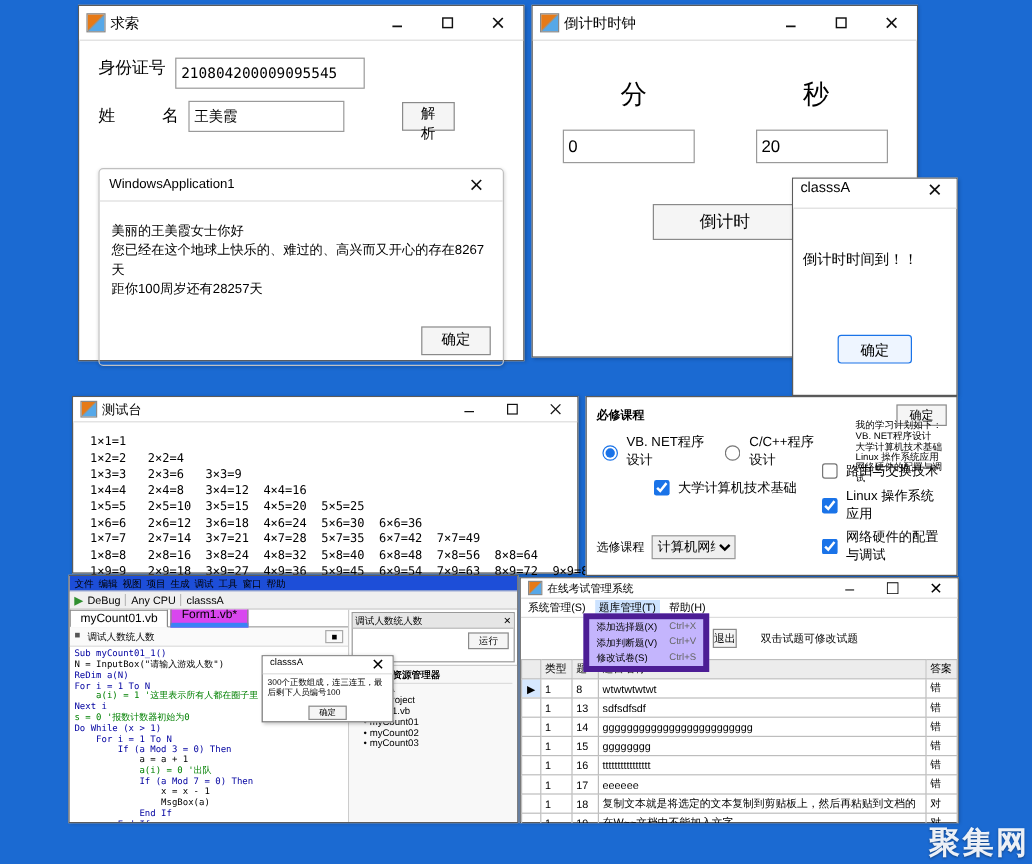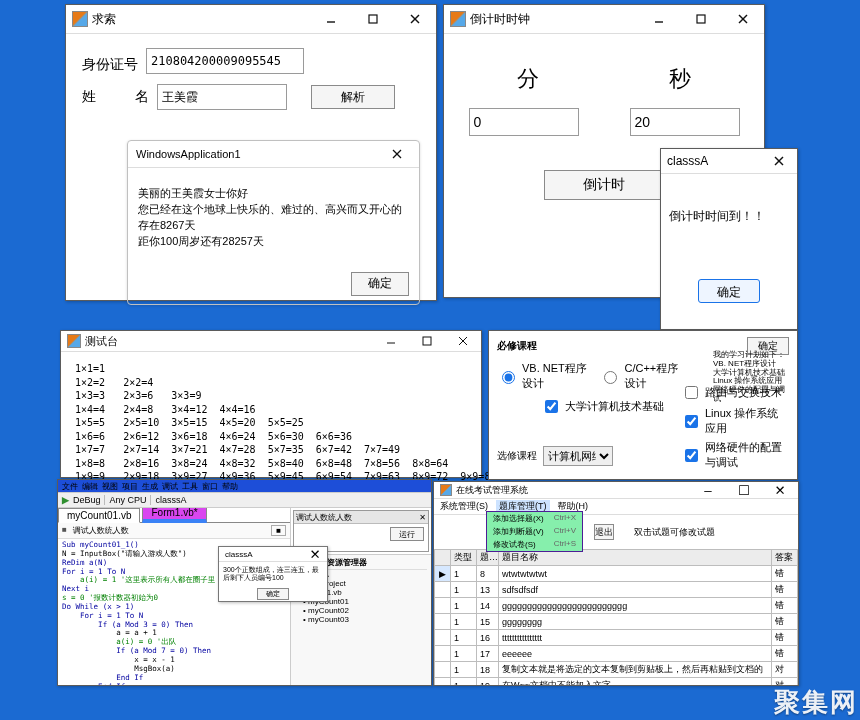--- a/index.html
+++ b/index.html
@@ -1,31 +1,31 @@
 <!DOCTYPE html>
 <html><head>
 <meta charset="utf-8">
 <style>
   html,body{margin:0;padding:0;font-family:"Microsoft YaHei","SimSun",Arial,sans-serif;font-size:12px;}
   body{width:860px;height:720px;background:#1b6ad2;position:relative;overflow:hidden;}
   .window{position:absolute;background:#fff;border:1px solid #5b5b5b;box-shadow:1px 1px 3px rgba(0,0,0,0.25);}
-  .titlebar{height:28px;display:flex;align-items:center;justify-content:space-between;padding:0 4px 0 6px;border-bottom:1px solid #ddd;font-size:12px;}
+  .titlebar{height:28px;display:flex;justify-content:space-between;padding:0 4px 0 6px;border-bottom:1px solid #ddd;font-size:12px;}
   .titlebar.plain{background:#fff;}
   .title-left{display:flex;align-items:center;gap:4px;}
   .app-icon{width:14px;height:14px;background:linear-gradient(135deg,#e67a17 0,#e67a17 45%,#56a8e8 55%,#56a8e8 100%);border:1px solid #888;}
   .win-buttons{display:flex;gap:8px;align-items:center;}
   .win-btn{width:34px;height:22px;border:none;background:transparent;display:flex;align-items:center;justify-content:center;cursor:pointer;}
   .win-btn.sm{width:28px;height:18px;}
   .win-btn svg{width:12px;height:12px;}
   .client{padding:8px;}
   .field-label{font-size:14px;}
   .textbox{border:1px solid #9a9a9a;height:20px;padding:2px 4px;font-size:12px;background:#fff;}
   .btn{border:1px solid #8a8a8a;background:#f5f5f5;height:24px;padding:0 14px;font-size:12px;cursor:pointer;}
   .btn.blue{border:1px solid #1a73e8;color:#000;background:#eef5ff;border-radius:3px;padding:4px 18px;}
-  .groupbox{border:1px solid #b0b0b0;border-radius:4px;position:relative;padding:8px;margin-left:45px;}
+  .groupbox{border:1px solid #b0b0b0;border-radius:4px;position:relative;padding:8px;}
   .small{font-size:11px;}
   .xsmall{font-size:10px;}
   .mono{font-family:Consolas,Menlo,monospace;}
   .checkbox-line,.radio-line{display:flex;align-items:center;gap:4px;font-size:11px;}
   input[type=checkbox],input[type=radio]{accent-color:#1a73e8;}
   select.combo{border:1px solid #9a9a9a;height:20px;font-size:11px;}
   .tab-strip{display:flex;align-items:flex-end;height:18px;border-bottom:1px solid #888;font-size:10px;}
   .tab{border:1px solid #888;border-bottom:1px solid #fff;background:#fff;padding:1px 8px;margin-right:2px;position:relative;top:1px;}
   .tab.inactive{background:#d946ef;border-bottom:4px solid #3b82f6;}
   .toolbar{display:flex;align-items:center;gap:4px;background:#efefef;border-bottom:1px solid #ccc;height:18px;padding:0 4px;font-size:9px;}
@@ -56,28 +56,28 @@
         </button>
       <button class="win-btn">
           <svg viewBox="0 0 12 12">
             <line x1="2" y1="2" x2="10" y2="10" stroke="#111" stroke-width="1.4"></line>
             <line x1="10" y1="2" x2="2" y2="10" stroke="#111" stroke-width="1.4"></line>
           </svg>
         </button>
     </div>
   </div>
   <div class="client" style="padding:14px 16px;">
-    <div style="display:flex;align-items:flex-end;gap:8px;">
+    <div style="display:flex;align-items:flex-start;gap:8px;">
       <span class="field-label">身份证号</span>
       <input class="textbox mono" style="width: 148px;" value="210804200009095545">
     </div>
     <div style="display:flex;align-items:center;gap:8px;margin-top:10px;">
       <span class="field-label" style="white-space:pre;">姓          名</span>
       <input class="textbox" style="width: 120px;" value="王美霞">
-      <button class="btn" style="margin-left:16px;width:84px;">解析</button>
+      <button class="btn" style="margin-left:40px;width:44px;">解析</button>
     </div>
 
     <div class="groupbox" style="margin-top:30px;border-color:#c0c0c0;box-shadow:0 1px 3px rgba(0,0,0,0.15);padding:0;">
       <div style="display:flex;align-items:center;justify-content:space-between;padding:4px 8px;border-bottom:1px solid #ddd;font-size:11px;">
         <span>WindowsApplication1</span>
         <button class="win-btn sm">
             <svg viewBox="0 0 12 12">
               <line x1="2" y1="2" x2="10" y2="10" stroke="#111" stroke-width="1.3"></line>
               <line x1="10" y1="2" x2="2" y2="10" stroke="#111" stroke-width="1.3"></line>
             </svg>
@@ -322,21 +322,21 @@
       <button class="win-btn sm">☐</button>
       <button class="win-btn sm">✕</button>
     </div>
   </div>
   <div id="exam-menu" style="display:flex;gap:8px;padding:1px 6px;font-size:9px;border-bottom:1px solid #ddd;position:relative;">
       <span style="">系统管理(S)</span>
       <span style="background:#cde3ff;padding:0 3px;">题库管理(T)</span>
       <span style="">帮助(H)</span>
     </div>
 
-  <div style="position:absolute;left:52px;top:29px;border:1px solid #4c1d95;background:#86efac;font-size:8px;z-index:5;">
+  <div style="position:absolute;left:52px;top:29px;border:5px solid #4c1d95;background:#c4b5fd;font-size:8px;z-index:5;">
     <div id="exam-dd">
         <div style="display:flex;justify-content:space-between;gap:10px;padding:1px 6px;">
           <span>添加选择题(X)</span>
           <span style="color:#666;">Ctrl+X</span>
         </div>
         <div style="display:flex;justify-content:space-between;padding:1px 6px;">
           <span>添加判断题(V)</span>
           <span style="color:#666;">Ctrl+V</span>
         </div>
         <div style="display:flex;justify-content:space-between;gap:10px;padding:1px 6px;">

